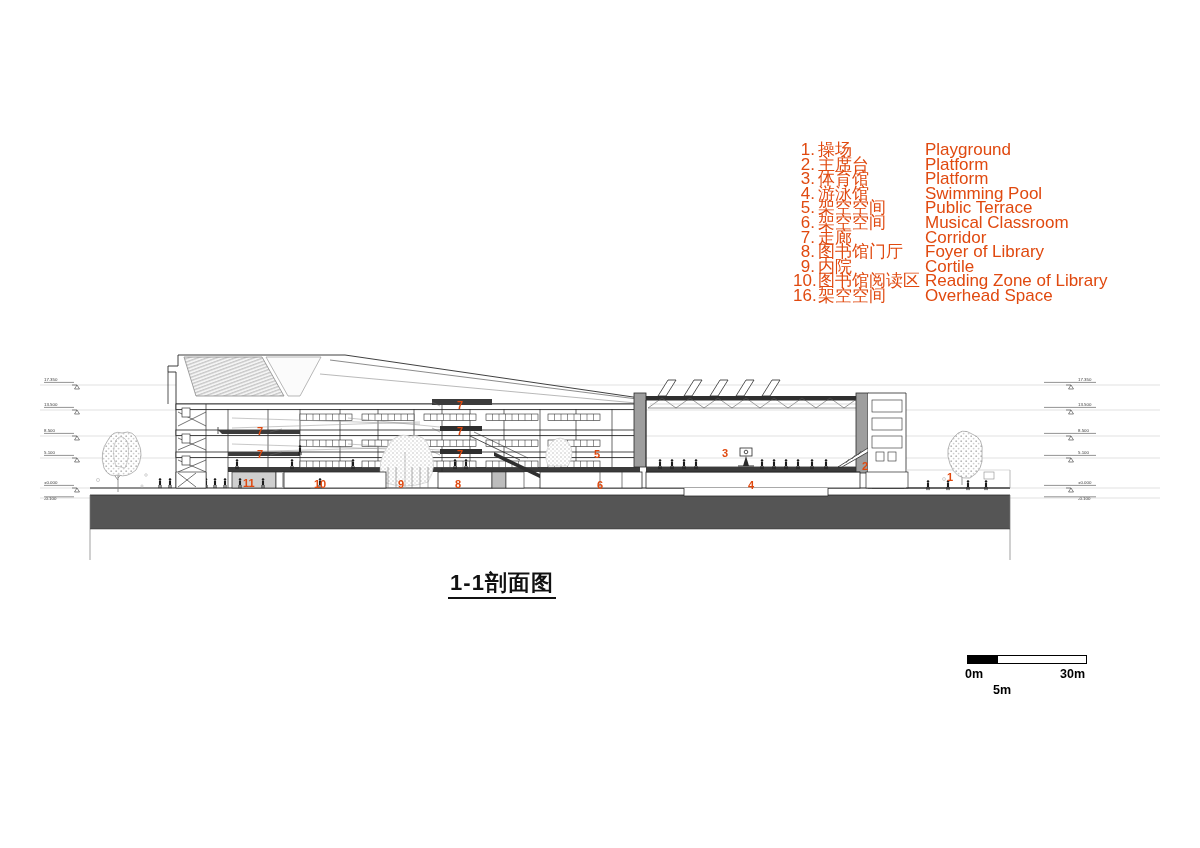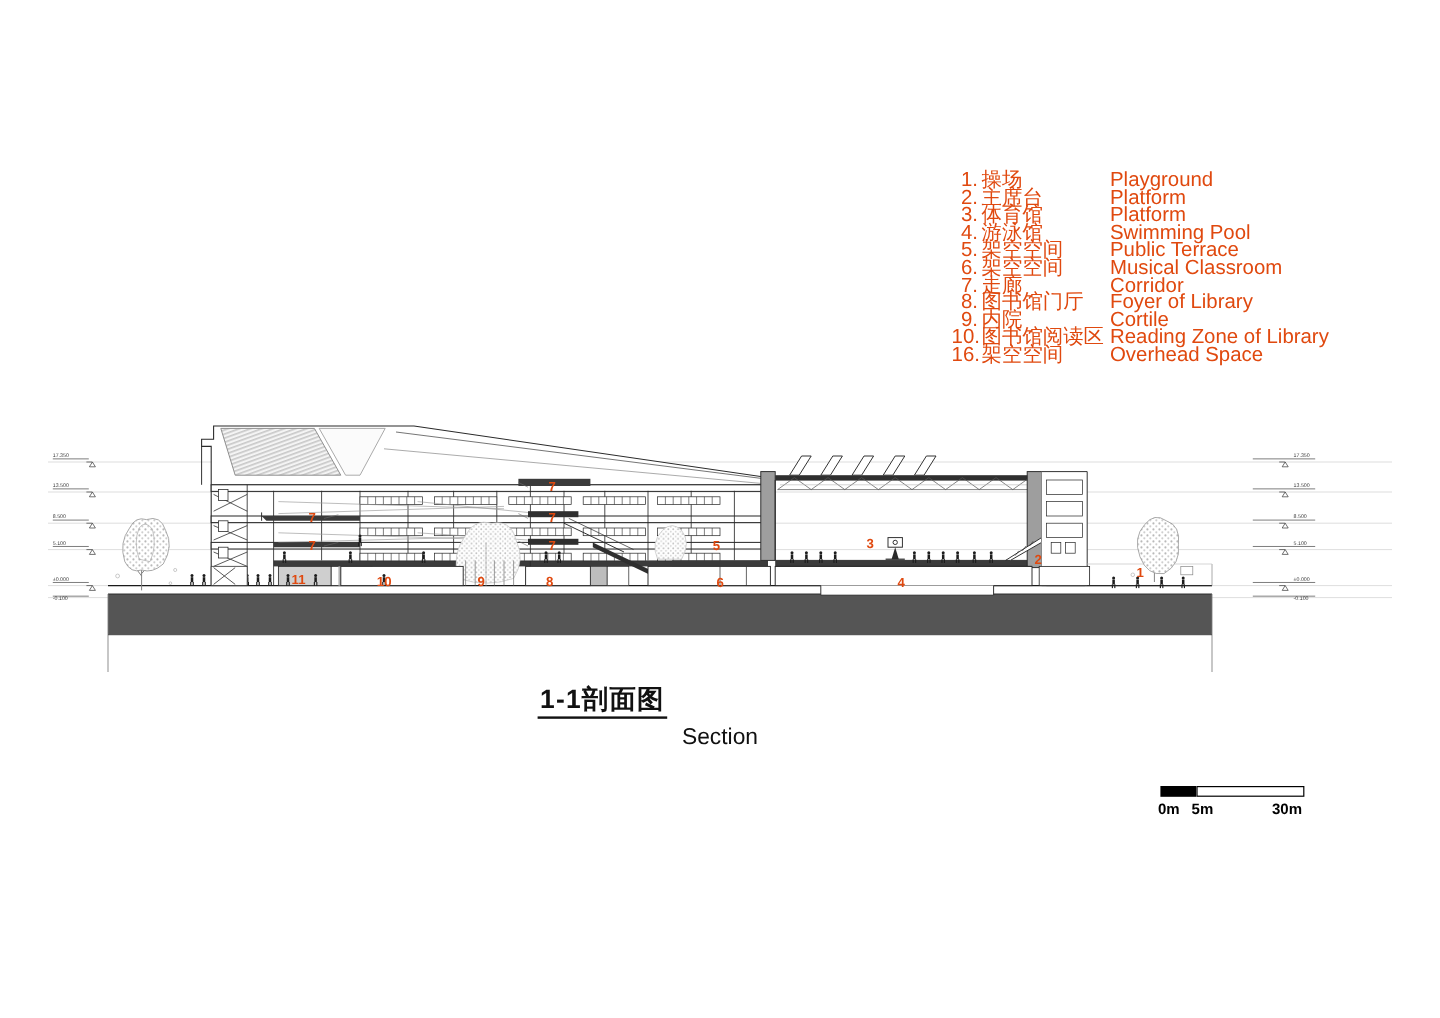--- a/index.html
+++ b/index.html
@@ -34,21 +34,21 @@
   }
 
   
   #scalebar{position:absolute;left:967px;top:655px;width:120px;}
   #scalebar .bars{position:relative;height:9px;}
   #scalebar .seg-filled{position:absolute;left:0;top:0;width:30px;height:9px;background:#000;}
   #scalebar .seg-open{position:absolute;left:30px;top:0;width:90px;height:9px;
     background:#fff;border:1.6px solid #000;box-sizing:border-box;}
   #scalebar .ticks{position:relative;margin-top:3px;height:14px;font-size:12.5px;font-weight:700;color:#000;}
   #scalebar .t0{position:absolute;left:-2px;top:0;}
-  #scalebar .t5{position:absolute;left:26px;top:0;}
+  #scalebar .t5{position:absolute;left:26px;top:16px;}
   #scalebar .t20{position:absolute;left:93px;top:0;}
 
   
   #drawing{position:absolute;left:0;top:0;width:1200px;height:848px;}
   .rm-label{fill:#e0490f;font-size:11px;font-weight:700;font-family:"Liberation Sans",sans-serif;}
 </style>
 </head>
 <body>
 
 <div id="sheet">
@@ -479,21 +479,20 @@
       <path d="M440,432 L432,428"></path>
       <path d="M440,455 L432,451"></path>
       <path d="M270,432 L282,429"></path>
       <path d="M270,455 L282,452"></path>
     </g>
   </svg>
 
   <div id="title-cn">
     <span>1-1剖面图</span>
   </div>
-  <div id="title-en">Section</div>
 
   <div id="scalebar">
     <div class="bars">
       <div class="seg-filled"></div>
       <div class="seg-open"></div>
     </div>
     <div class="ticks">
       <span class="t0">0m</span>
       <span class="t5">5m</span>
       <span class="t20">30m</span>

